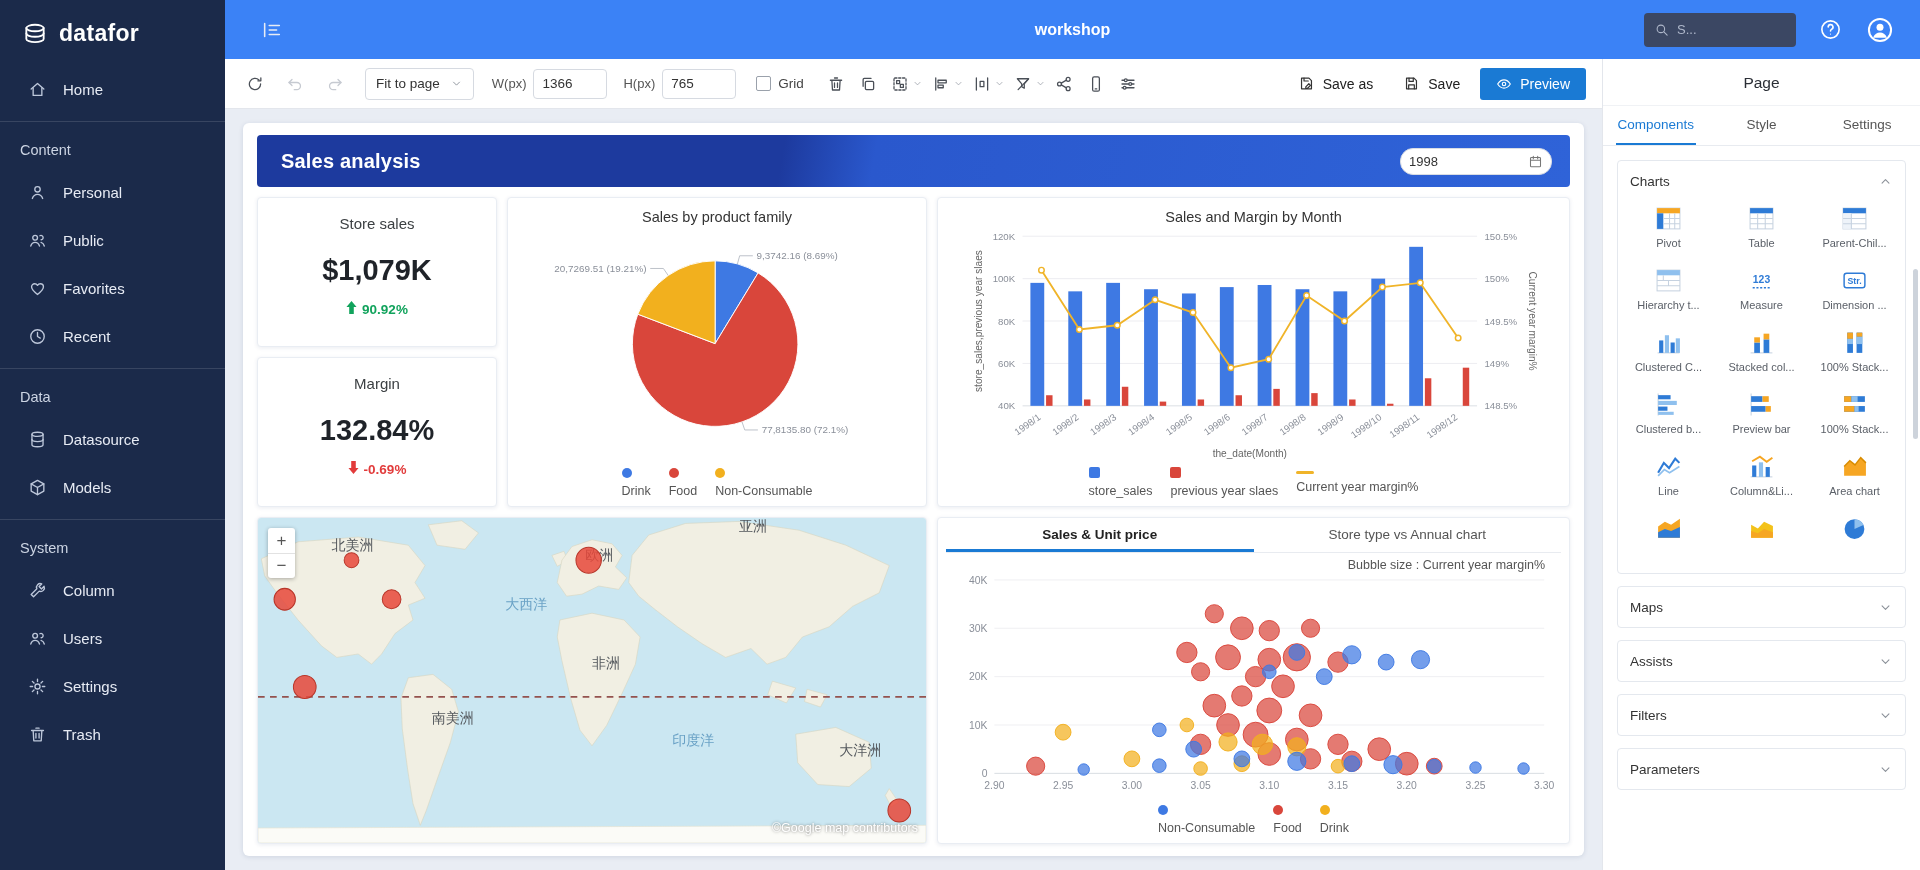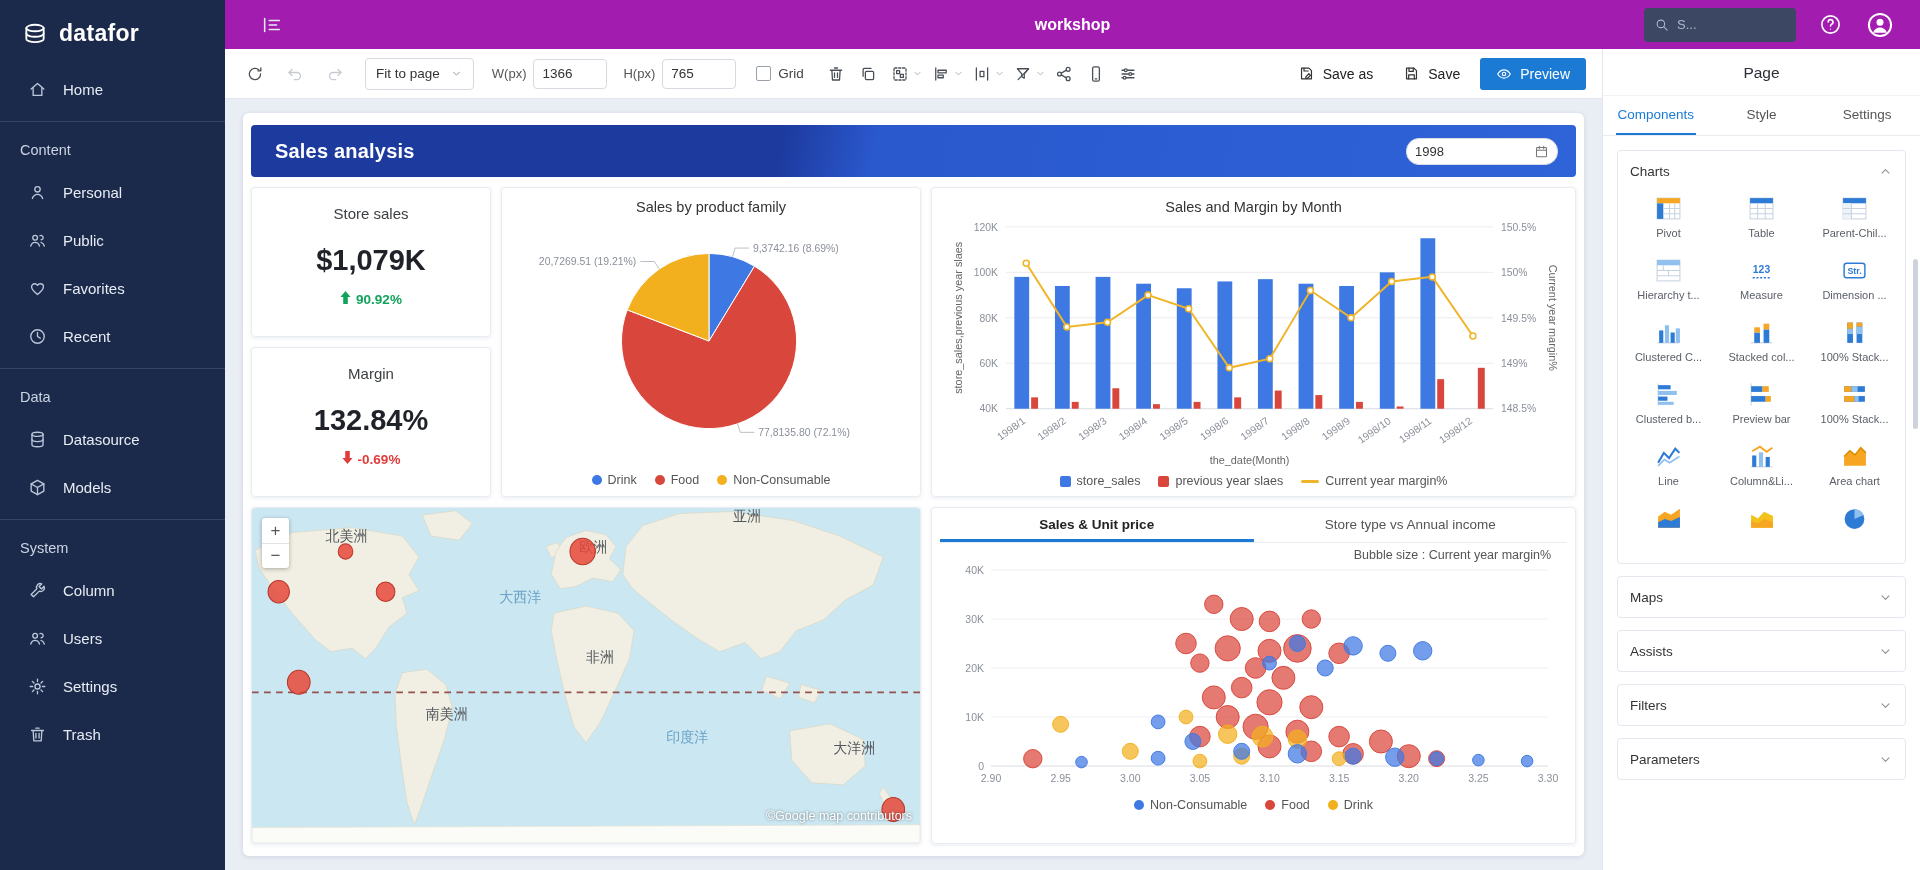--- a/index.html
+++ b/index.html
@@ -12,21 +12,21 @@
   .logo{display:flex;align-items:center;gap:11px;padding:20px 20px 18px 22px;cursor:pointer;}
   .logo-ic{width:26px;height:26px;color:#fff;display:flex;}
   .logo-text{font-size:23px;font-weight:bold;color:#fff;letter-spacing:.3px;}
   .side-item{display:flex;align-items:center;gap:15px;height:48px;padding:0 18px 0 28px;font-size:15px;color:#e7ebf4;cursor:pointer;}
   .side-ic{width:20px;height:20px;color:#bdc7da;display:flex;align-items:center;}
   .side-section-label{padding:20px 18px 10px 20px;font-size:14.5px;color:#ccd4e3;}
   .side-divider{height:1px;background:rgba(255,255,255,.13);margin:8px 0 0;}
 
   
   .main{flex:1;display:flex;flex-direction:column;min-width:0;}
-  .topbar{height:49px;flex-shrink:0;background:#a21caf;color:#fff;display:flex;align-items:center;position:relative;padding:0 24px 0 30px;}
+  .topbar{height:59px;flex-shrink:0;background:#3b82f6;color:#fff;display:flex;align-items:center;position:relative;padding:0 24px 0 30px;}
   .tb-menu{background:none;border:none;color:#e8ecf5;width:34px;height:34px;display:flex;align-items:center;justify-content:center;cursor:pointer;}
   .topbar-title{position:absolute;left:0;right:0;text-align:center;font-size:16px;font-weight:bold;color:#fff;pointer-events:none;}
   .topbar-right{margin-left:auto;display:flex;align-items:center;gap:18px;z-index:2;}
   .search-pill{width:152px;height:34px;background:#3b4763;border-radius:4px;display:flex;align-items:center;gap:8px;padding:0 10px;cursor:text;}
   .search-pill .s-ic{color:#aeb7ca;display:flex;}
   .search-ph{color:#aeb7ca;font-size:13px;}
   .top-ic{background:none;border:none;color:#fff;display:flex;align-items:center;justify-content:center;cursor:pointer;width:32px;height:32px;}
 
   .workarea{flex:1;display:flex;min-height:0;}
   .editor{flex:1;display:flex;flex-direction:column;min-width:0;}
@@ -45,57 +45,57 @@
   .tb-check{display:flex;align-items:center;gap:7px;font-size:13.5px;color:#444;cursor:pointer;margin:0 8px;}
   .checkbox{width:15px;height:15px;border:1px solid #9aa1ab;border-radius:2px;background:#fff;}
   .tb-right{margin-left:auto;display:flex;gap:10px;}
   .btn-plain{display:flex;align-items:center;gap:8px;background:none;border:none;font-size:14px;color:#222;cursor:pointer;padding:7px 10px;font-family:inherit;}
   .btn-plain .bi{display:flex;color:#333;}
   .btn-primary{display:flex;align-items:center;gap:8px;background:#1a7ad4;color:#fff;border:none;border-radius:3px;padding:8px 16px;font-size:14px;cursor:pointer;font-family:inherit;}
   .btn-primary .bi{display:flex;color:#fff;}
 
   
   .canvas{flex:1;background:#e9edf4;padding:14px 18px;overflow:hidden;}
-  .dashboard{background:#fff;border-radius:6px;box-shadow:0 1px 5px rgba(20,40,90,.12);height:100%;padding:12px 8px;display:flex;flex-direction:column;}
+  .dashboard{background:#fff;border-radius:6px;box-shadow:0 1px 5px rgba(20,40,90,.12);height:100%;padding:12px 14px;display:flex;flex-direction:column;}
   .banner{height:52px;flex-shrink:0;border-radius:4px;background:linear-gradient(100deg,#1d3a9e 0%,#1d3a9e 40%,#2a58cd 47%,#2f63d8 100%);display:flex;align-items:center;justify-content:space-between;padding:0 18px 0 24px;margin-bottom:10px;}
   .banner-title{color:#fff;font-size:20px;font-weight:bold;letter-spacing:.2px;}
   .date-box{width:152px;height:27px;background:#fff;border-radius:13px;border:1px solid #d9dde4;display:flex;align-items:center;justify-content:space-between;padding:0 8px;font-size:13px;color:#333;cursor:pointer;}
   .date-box .cal{color:#777;display:flex;}
   .dash-grid{flex:1;display:grid;grid-template-columns:240px 420px 1fr;grid-template-rows:310px 1fr;gap:10px;min-height:0;}
   .card{background:#fff;border:1px solid #e9edf3;border-radius:4px;box-shadow:0 1px 4px rgba(25,45,100,.09);overflow:hidden;position:relative;}
   .kpi-col{display:flex;flex-direction:column;gap:10px;grid-column:1;grid-row:1;}
   .kpi-card{flex:1;display:flex;flex-direction:column;align-items:center;padding-top:17px;}
   .kpi-title{font-size:15px;color:#3c4043;}
   .kpi-value{font-size:29px;font-weight:bold;color:#1f2329;margin-top:22px;}
   .kpi-delta{display:flex;align-items:center;gap:5px;font-size:13.5px;font-weight:bold;margin-top:14px;}
   .card-title{text-align:center;font-size:14.5px;color:#333;padding:11px 8px 2px;font-weight:500;flex-shrink:0;}
   .pie-card{grid-column:2;grid-row:1;display:flex;flex-direction:column;padding:0 8px;}
   .combo-card{grid-column:3;grid-row:1;display:flex;flex-direction:column;padding:0 8px;}
   .map-card{grid-column:1 / span 2;grid-row:2;}
   .scatter-card{grid-column:3;grid-row:2;display:flex;flex-direction:column;padding:0 8px;}
   .legend{display:flex;justify-content:center;align-items:center;gap:18px;padding:4px 0 8px;flex-shrink:0;}
-  .lg-item{display:flex;align-items:center;gap:6px;font-size:12.5px;color:#555;cursor:pointer;}
+  .lg-item{display:flex;gap:6px;font-size:12.5px;color:#555;cursor:pointer;flex-direction:column;}
   .lg-swatch.dot{width:10px;height:10px;border-radius:50%;}
   .lg-swatch.square{width:11px;height:11px;border-radius:2px;}
   .lg-swatch.line{width:18px;height:3px;border-radius:2px;}
   svg text.tick{font-size:10.5px;fill:#8a8f99;font-family:"Liberation Sans","DejaVu Sans",sans-serif;}
   svg text.axis-title{font-size:11px;fill:#666;font-family:"Liberation Sans","DejaVu Sans",sans-serif;}
 
   
   .tabbar{display:flex;border-bottom:1px solid #e8ebf0;flex-shrink:0;}
   .tab{flex:1;text-align:center;padding:9px 2px 7px;font-size:13.5px;color:#555;border-bottom:3px solid transparent;cursor:pointer;}
   .tab.active{color:#222;font-weight:bold;border-bottom-color:#1a7ad4;}
   .scatter-sub{text-align:right;font-size:12.5px;color:#555;padding:5px 16px 0;flex-shrink:0;}
 
   
   #map-svg{position:absolute;inset:0;width:100%;height:100%;}
   .zoomctl{position:absolute;top:10px;left:10px;width:27px;background:#fff;border-radius:3px;box-shadow:0 1px 4px rgba(0,0,0,.3);overflow:hidden;z-index:2;}
   .zoomctl .zc{height:25px;display:flex;align-items:center;justify-content:center;font-size:17px;color:#555;cursor:pointer;}
   .zoomctl .zc + .zc{border-top:1px solid #e2e2e2;}
-  .map-attr{position:absolute;right:8px;bottom:20px;font-size:12.5px;color:#fff;text-shadow:0 0 3px rgba(0,0,0,.55);z-index:2;}
+  .map-attr{position:absolute;right:8px;bottom:8px;font-size:12.5px;color:#fff;text-shadow:0 0 3px rgba(0,0,0,.55);z-index:2;}
 
   
   .panel{width:318px;flex-shrink:0;background:#fff;border-left:1px solid #e3e6ec;display:flex;flex-direction:column;position:relative;}
   .panel-title{text-align:center;font-size:15.5px;color:#2b2f36;padding:15px 0 13px;border-bottom:1px solid #f0f2f5;}
   .panel-tabs{display:flex;border-bottom:1px solid #e8ebf0;flex-shrink:0;}
   .panel-tab{flex:1;display:flex;justify-content:center;cursor:pointer;}
   .panel-tab span{padding:11px 2px;font-size:13.5px;color:#555;border-bottom:2px solid transparent;}
   .panel-tab.active span{color:#1a7ad4;border-bottom-color:#1a7ad4;}
   .panel-body{flex:1;padding:14px 14px 0;overflow:hidden;}
   .p-section{border:1px solid #e4e8ee;border-radius:4px;margin-bottom:12px;background:#fff;}
@@ -618,21 +618,21 @@
                 <div class="zoomctl">
                   <div class="zc">+</div>
                   <div class="zc">−</div>
                 </div>
                 <div class="map-attr">©Google map contributors</div>
               </div>
 
               <div class="card scatter-card">
                 <div class="tabbar" id="scatter-tabs">
                     <div class="tab active">Sales &amp; Unit price</div>
-                    <div class="tab">Store type vs Annual income</div>
+                    <div class="tab">Store type vs Annual chart</div>
                   </div>
                 <div class="scatter-sub">Bubble size : Current year margin%</div>
                 <svg id="scatter-svg" viewBox="0 0 617 232" width="100%" height="232">
                     <line x1="46" y1="204.0" x2="603" y2="204.0" stroke="#d8dce2"></line>
                     <text class="tick" x="39" y="207.8" text-anchor="end">0</text>
                     <line x1="46" y1="155.0" x2="603" y2="155.0" stroke="#efeff2"></line>
                     <text class="tick" x="39" y="158.8" text-anchor="end">10K</text>
                     <line x1="46" y1="106.0" x2="603" y2="106.0" stroke="#efeff2"></line>
                     <text class="tick" x="39" y="109.8" text-anchor="end">20K</text>
                     <line x1="46" y1="57.0" x2="603" y2="57.0" stroke="#efeff2"></line>

